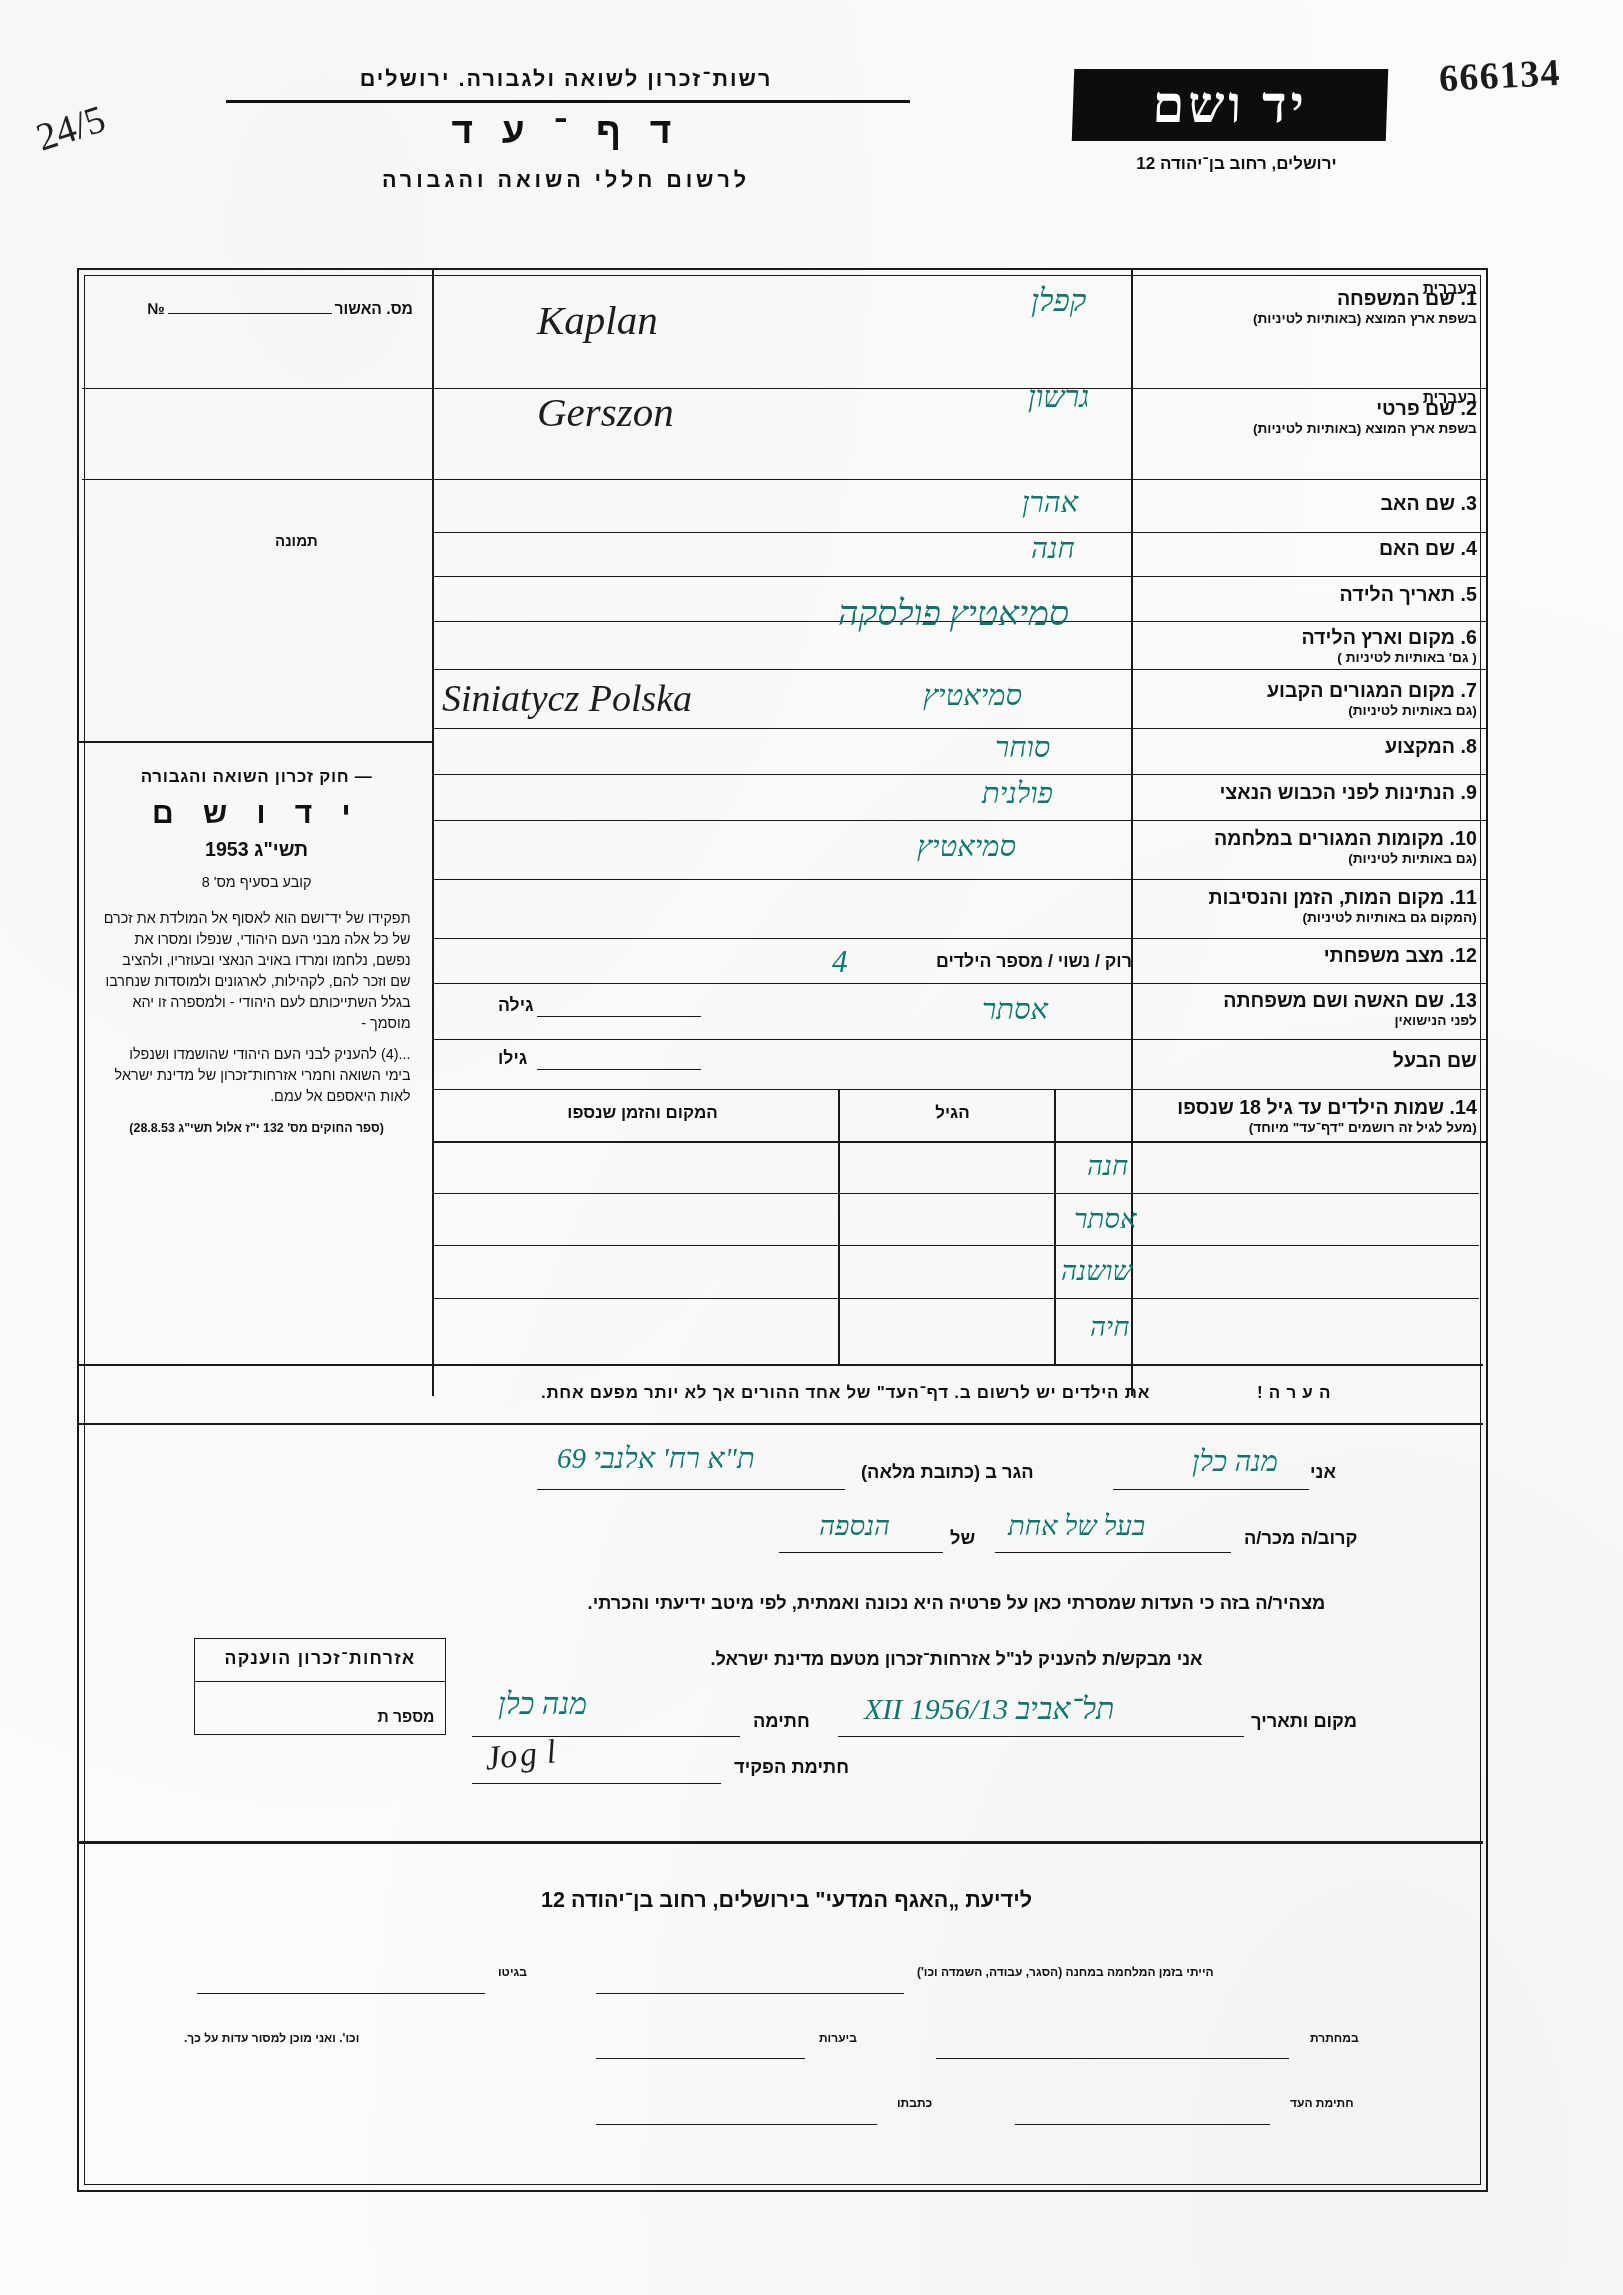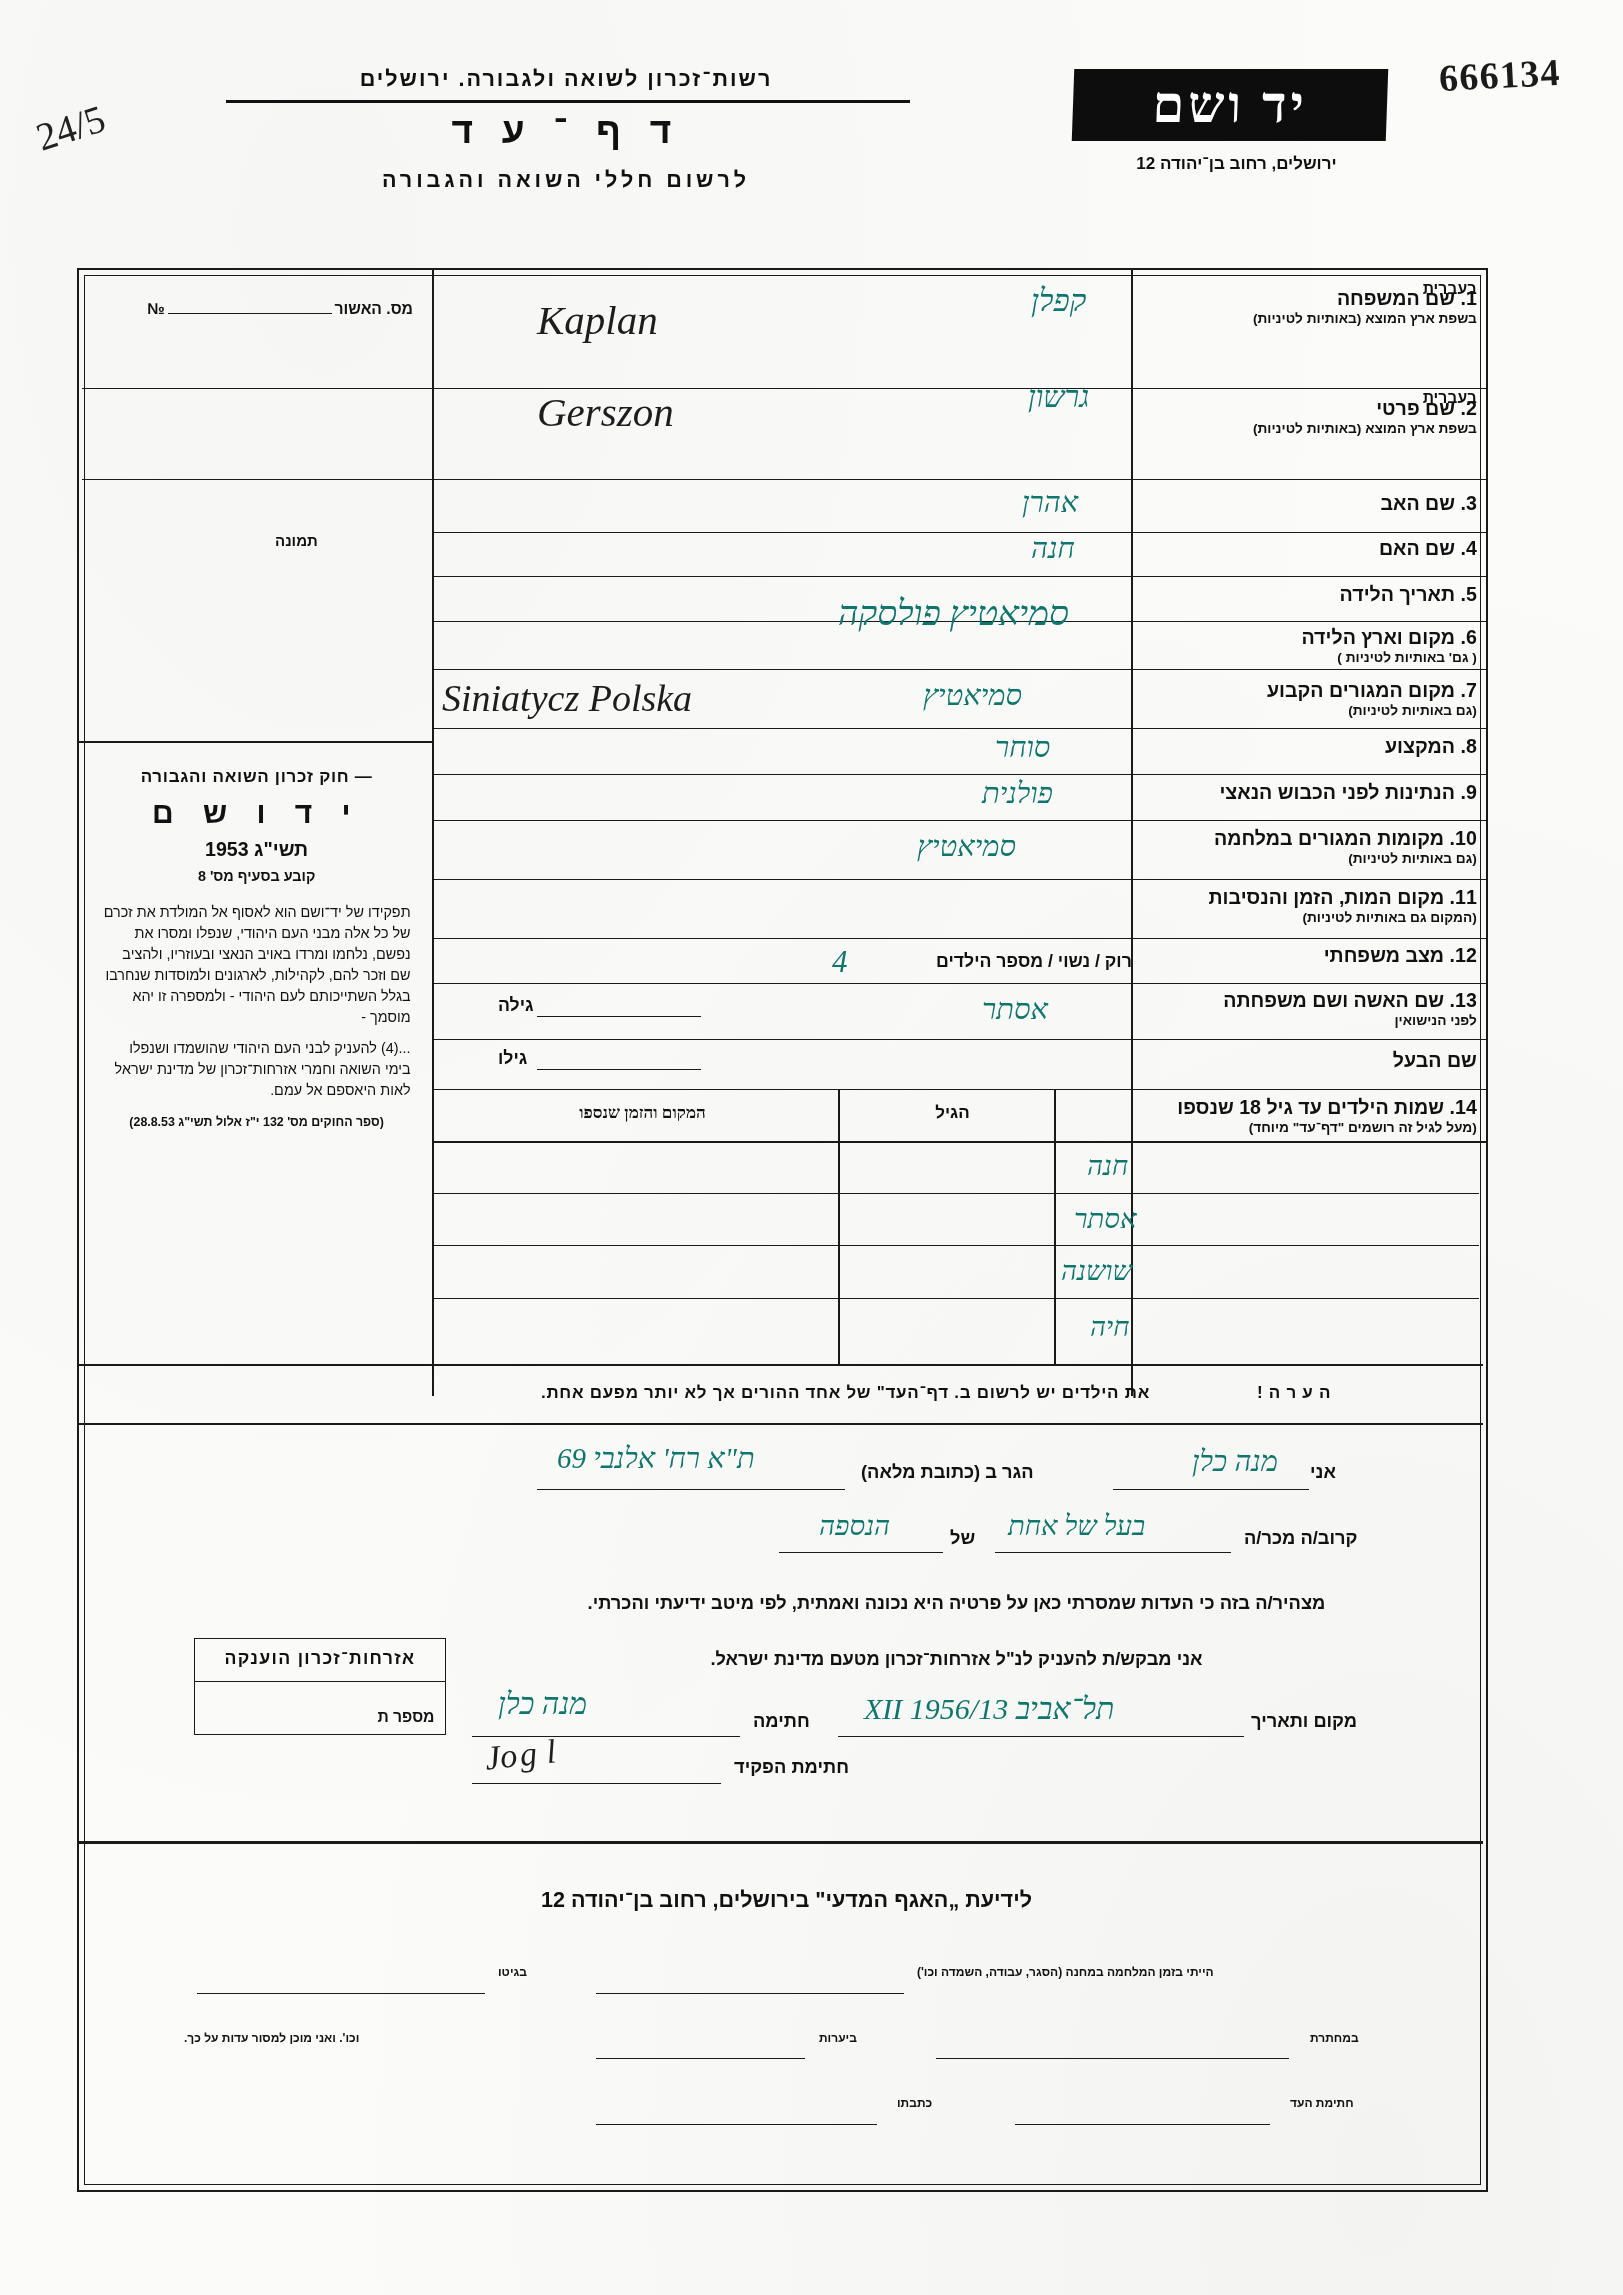--- a/index.html
+++ b/index.html
@@ -208,22 +208,22 @@
     letter-spacing: 10.5px;
     margin-top: 9.2px;
   }
   .law-year {
     font-size: 19.6px;
     font-weight: 700;
     margin-top: 7.9px;
   }
   .law-clause {
     font-size: 14.4px;
-    font-weight: 700;
-    margin-top: 7px;
+    font-weight: 400;
+    margin-top: 13px;
   }
   .law-body {
     direction: rtl;
     text-align: right;
     font-size: 14.4px;
     line-height: 1.45;
     margin-top: 18.3px;
   }
   .law-body p { margin: 0 0 10.5px 0; }
   .law-ref {
@@ -469,21 +469,21 @@
     <div class="hw-he" style="top:723px;left:903px;font-size:29px;">אסתר</div>
 
     <div style="position:absolute;top:681px;left:857px;direction:rtl;font-size:17.7px;font-weight:700;">רוק / נשוי / מספר הילדים</div>
 
     <div style="position:absolute;top:725px;left:419px;direction:rtl;font-size:17.7px;font-weight:700;">גילה</div>
     <div class="rule" style="top:746px;left:458px;width:164px;height:1.3px;"></div>
     <div style="position:absolute;top:778px;left:419px;direction:rtl;font-size:17.7px;font-weight:700;">גילו</div>
     <div class="rule" style="top:799px;left:458px;width:164px;height:1.3px;"></div>
 
     <div class="children-hdr" style="top:833px;left:772px;width:203px;">הגיל</div>
-    <div class="children-hdr" style="top:833px;left:367px;width:393px;font-family:Liberation Serif, serif;">המקום והזמן שנספו</div>
+    <div class="children-hdr" style="top:833px;left:367px;width:393px;">המקום והזמן שנספו</div>
 
     <div class="rule" style="top:819px;left:353px;width:2px;height:275px;"></div>
     <div class="rule" style="top:819px;left:759px;width:2px;height:275px;"></div>
     <div class="rule" style="top:819px;left:975px;width:2px;height:275px;"></div>
 
     <div class="rule" style="top:923px;left:353px;width:1047px;height:1.3px;"></div>
     <div class="rule" style="top:975px;left:353px;width:1047px;height:1.3px;"></div>
     <div class="rule" style="top:1028px;left:353px;width:1047px;height:1.3px;"></div>
     <div class="rule" style="top:1094px;left:0;width:1404px;height:2px;"></div>
 

